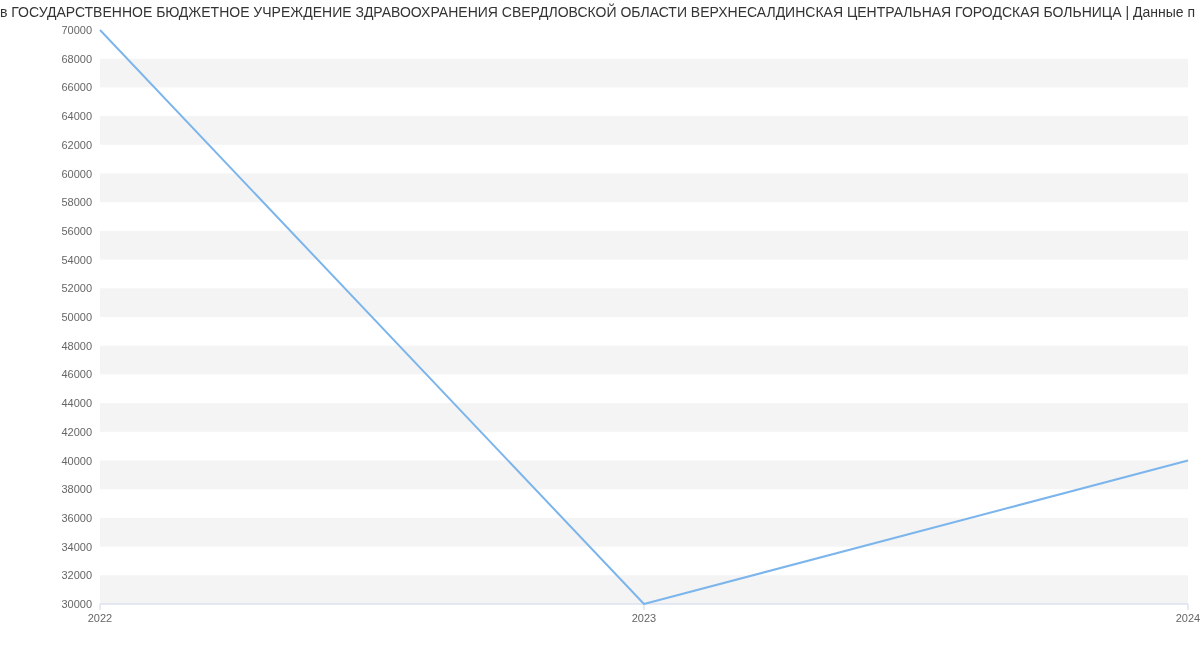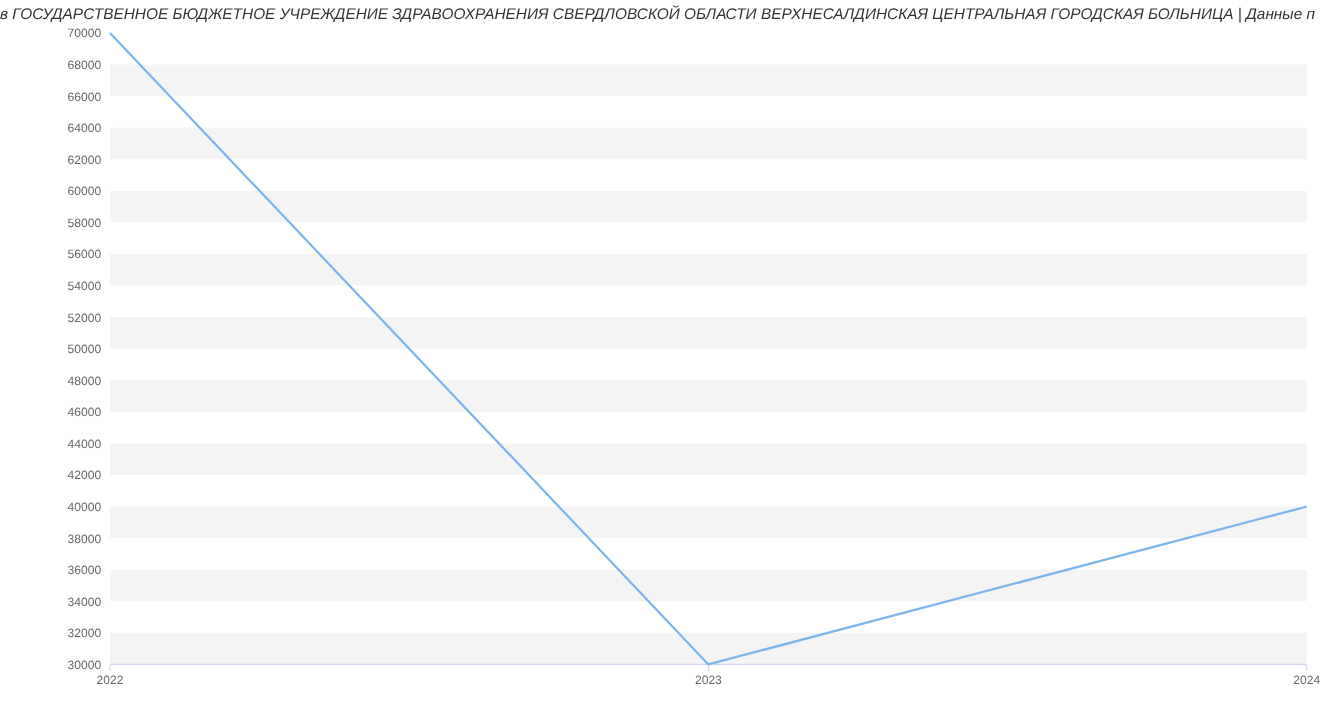--- a/index.html
+++ b/index.html
@@ -11,21 +11,20 @@
     font-family: Arial, Helvetica, sans-serif;
     overflow: hidden;
   }
   .title {
     font-size: 14px;
     color: #333;
     text-align: left;
     padding: 4px 14px 0 0;
     white-space: nowrap;
     height: 20px;
-    font-style: italic;
   }
   .chart-wrap {
     position: relative;
     width: 1200px;
     height: 610px;
   }
   svg { display: block; }
   .tick-label {
     font-size: 11px;
     fill: #666;

